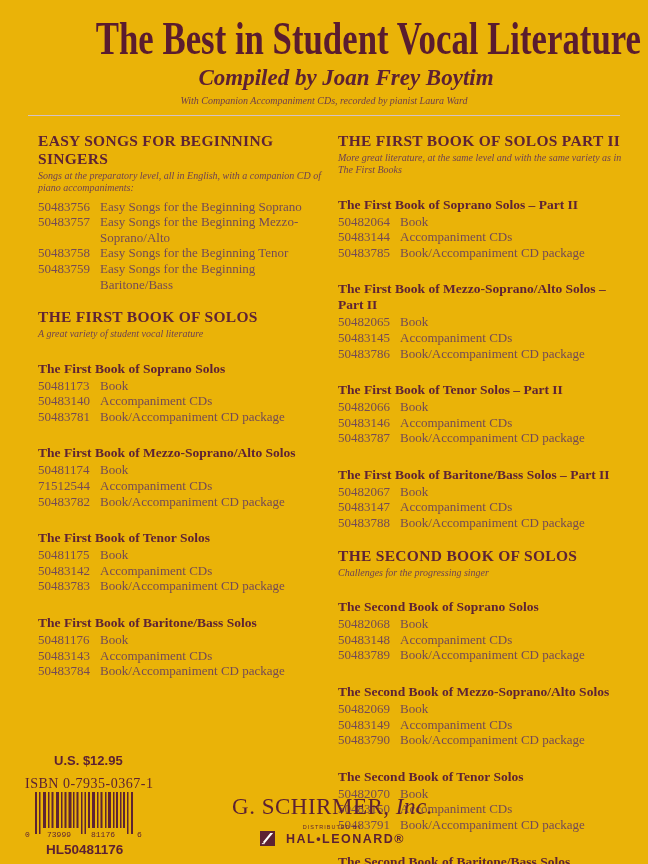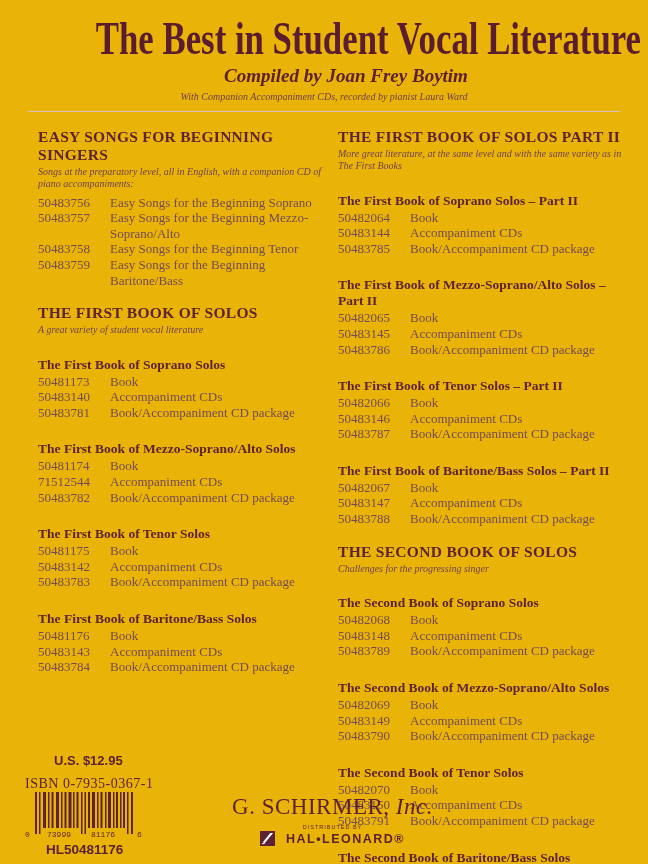--- a/index.html
+++ b/index.html
@@ -10,37 +10,37 @@
     color:#6e4350;
   }
   
   .hdr{padding-top:14px;text-align:center;}
   .title{
     display:inline-block;white-space:nowrap;
     font-size:47px;font-weight:bold;color:#5a1c2f;
     transform:scaleX(0.74);transform-origin:50% 50%;
     letter-spacing:0px;line-height:1.05;margin:0;
   }
-  .compiled{font-size:19px;font-weight:bold;font-style:italic;color:#5d2133;margin-top:2px;padding-left:44px;}
+  .compiled{font-size:23px;font-weight:bold;font-style:italic;color:#5d2133;margin-top:2px;padding-left:44px;}
   .subtitle{font-size:10px;font-style:italic;color:#6d3d4c;margin-top:4px;}
   .rule{border:none;border-top:1px solid #d4c2c6;margin:9px 28px 0 28px;}
   
   .cols{display:flex;gap:16px;padding:10px 26px 0 38px;}
   .col{width:292px;}
   .section{margin-bottom:16px;}
   .section-header{
     font-size:15.5px;font-weight:bold;color:#5e2335;
     letter-spacing:0.3px;margin:6px 0 2px 0;
   }
   .section-desc{
     font-size:10px;font-style:italic;color:#6f4251;
     line-height:1.16;margin-bottom:5px;
   }
   .group-title{font-size:13.5px;font-weight:bold;color:#5e2335;margin:21px 0 1px 0;}
-  .item{display:grid;grid-template-columns:62px 1fr;column-gap:10px;
+  .item{display:grid;grid-template-columns:62px 1fr;column-gap:0;
         font-size:13px;line-height:1.2;color:#744a56;}
   .item .num{white-space:nowrap;}
   
   .footer{position:absolute;left:0;top:742px;width:648px;height:122px;}
   .price{position:absolute;left:54px;top:11px;
          font-family:"Liberation Sans",sans-serif;font-weight:bold;
          font-size:13px;color:#5c2133;}
   .isbn{position:absolute;left:25px;top:34px;
         font-family:Liberation Serif, serif;font-size:14px;
         letter-spacing:0.5px;color:#5c2133;}

